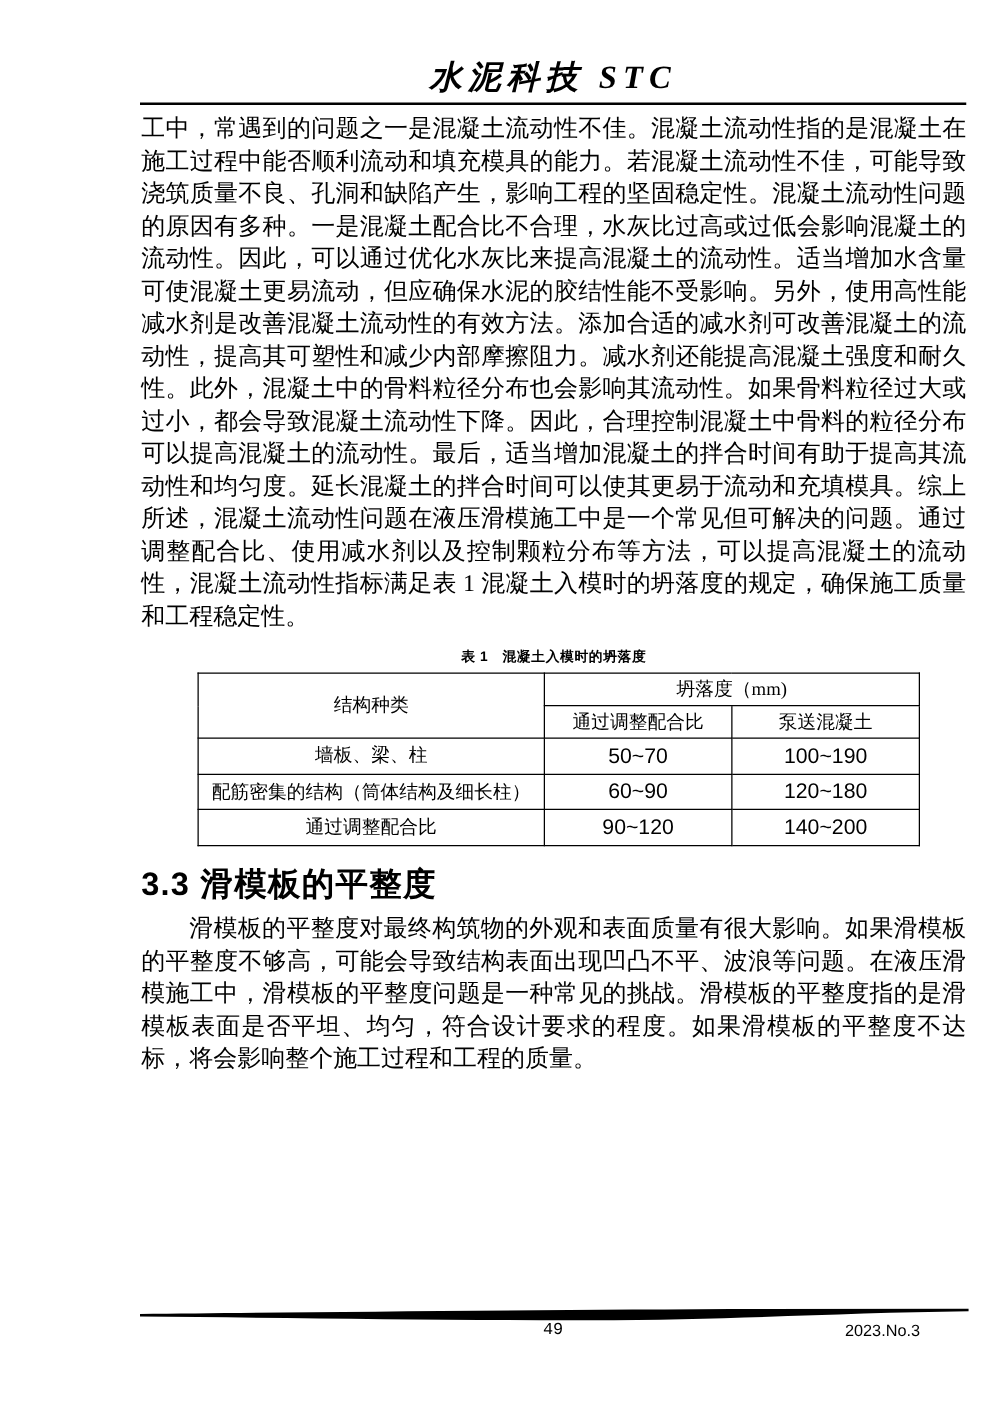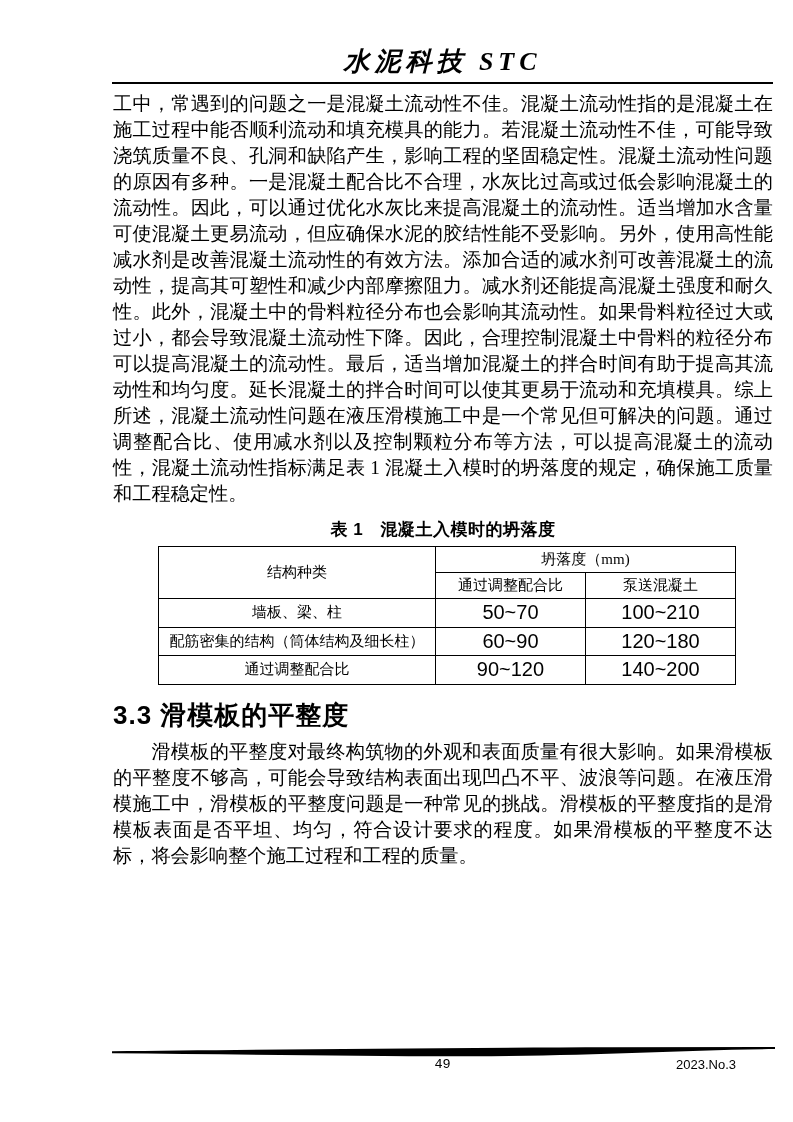--- a/index.html
+++ b/index.html
@@ -45,42 +45,42 @@
     text-justify: inter-ideograph;
     word-break: break-all;
   }
   .indent { text-indent: 2em; }
   
   .table-caption {
     margin-top: 11px;
     text-align: center;
     font-family: "Liberation Sans", "DejaVu Sans", sans-serif;
     font-weight: bold;
-    font-size: 17px;
+    font-size: 11px;
     letter-spacing: 0.5px;
   }
   table.slump-table {
     margin: 5px 0 0 45px;
     width: 578px;
     border-collapse: collapse;
     font-size: 15px;
     font-family: "Liberation Serif", "DejaVu Serif", serif;
     padding-left: 48px;
   }
   table.slump-table td {
     border: 1.2px solid #000;
     text-align: center;
     vertical-align: middle;
     padding: 0 4px;
     height: 26px;
   }
   table.slump-table tr.data-row td { height: 28.5px; }
   td.num {
     font-family: "Liberation Sans", "DejaVu Sans", sans-serif;
-    font-size: 20px;
+    font-size: 17px;
   }
   .col-structure { width: 48%; }
   .col-nonpump   { width: 26%; }
   .col-pump      { width: 26%; }
   
   .section-heading {
     margin: 13px 0 6px 0;
     font-family: "Liberation Sans", "DejaVu Sans", sans-serif;
     font-weight: bold;
     font-size: 26px;
@@ -127,21 +127,21 @@
           <td class="col-structure" rowspan="2">结构种类</td>
           <td colspan="2">坍落度（mm)</td>
         </tr>
         <tr>
           <td class="col-nonpump">通过调整配合比</td>
           <td class="col-pump">泵送混凝土</td>
         </tr>
         <tr class="data-row">
           <td>墙板、梁、柱</td>
           <td class="num">50~70</td>
-          <td class="num">100~210</td>
+          <td class="num">100~190</td>
         </tr>
         <tr class="data-row">
           <td>配筋密集的结构（筒体结构及细长柱）</td>
           <td class="num">60~90</td>
           <td class="num">120~180</td>
         </tr>
         <tr class="data-row">
           <td>通过调整配合比</td>
           <td class="num">90~120</td>
           <td class="num">140~200</td>

